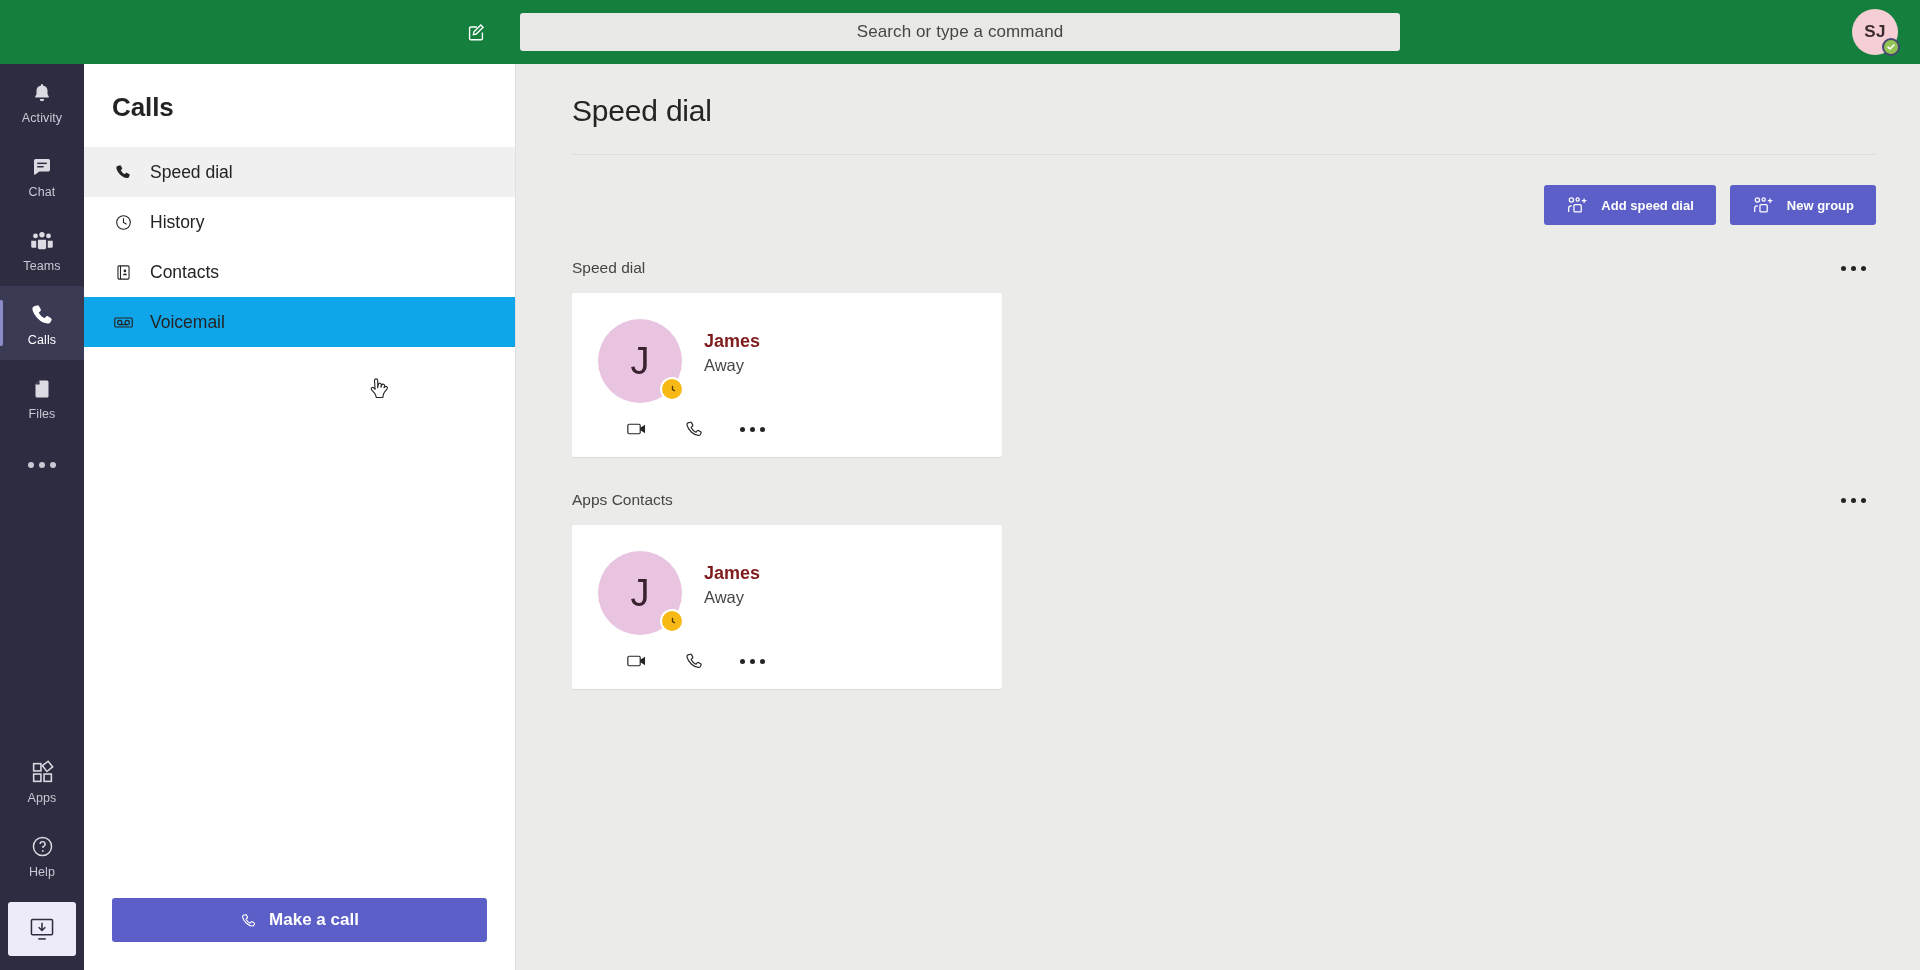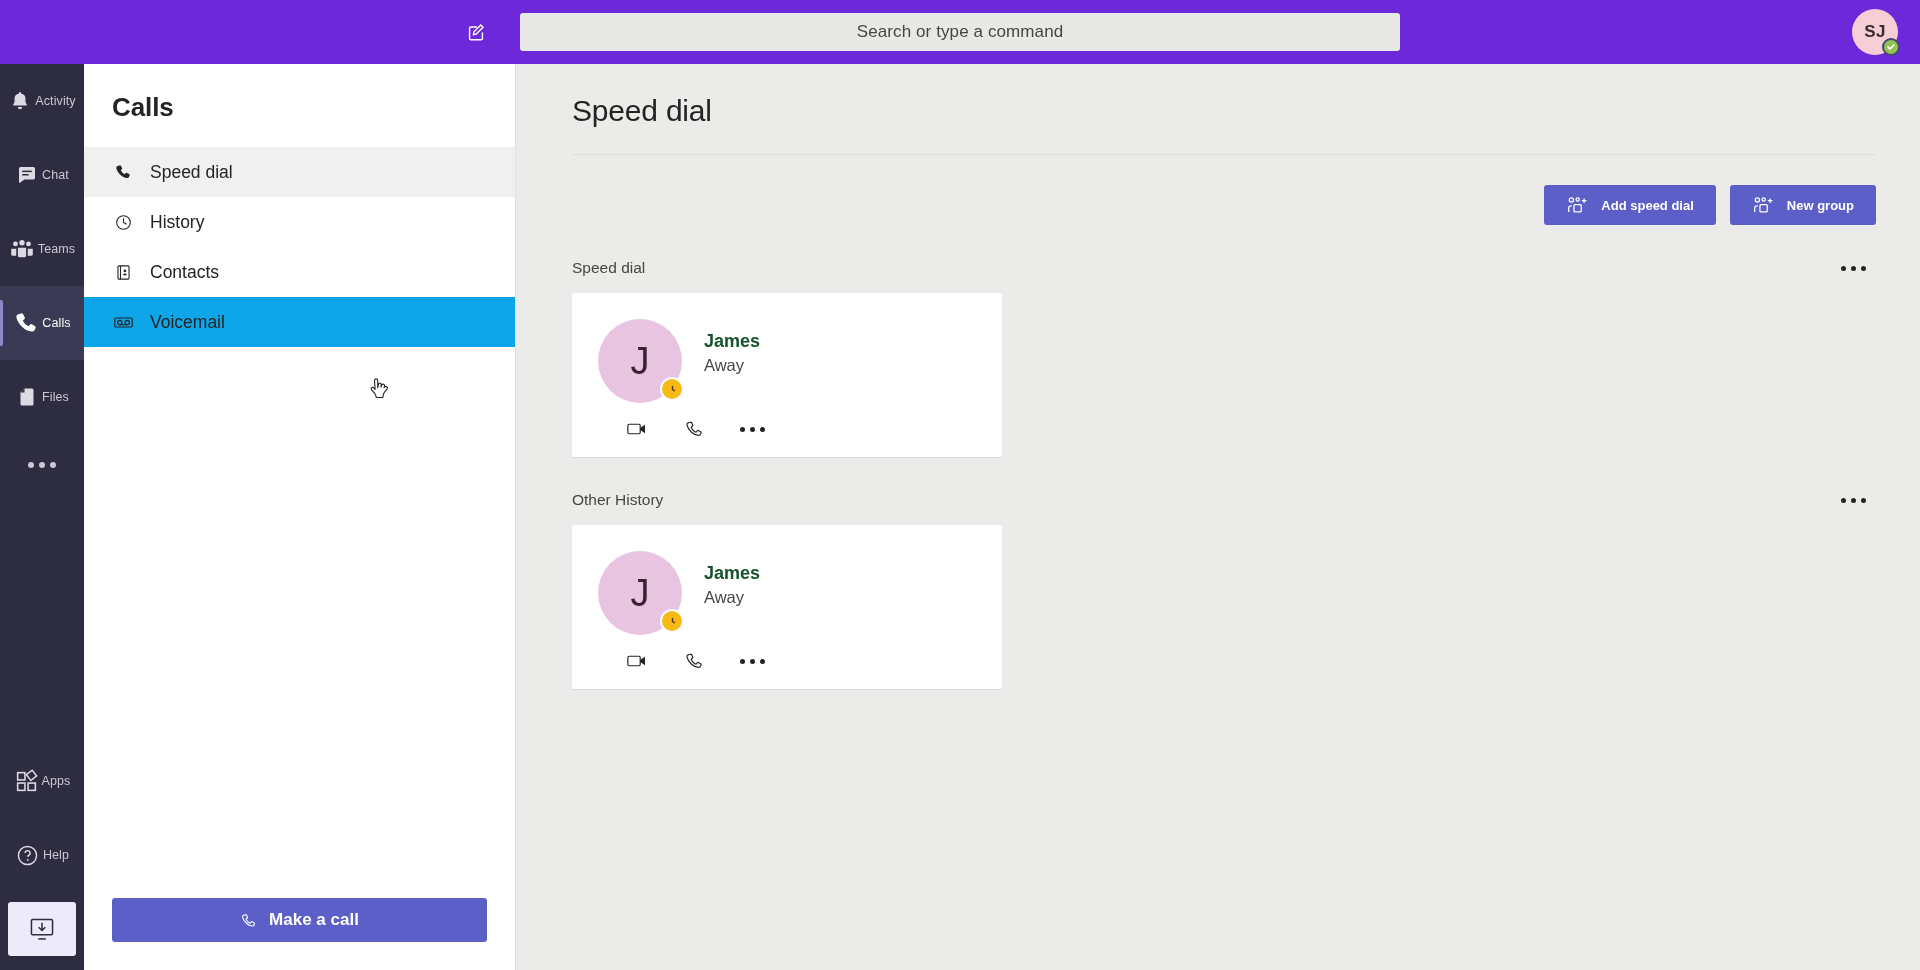--- a/index.html
+++ b/index.html
@@ -8,21 +8,21 @@
     overflow: hidden;
     font-family: "Liberation Sans", sans-serif;
     background: #ebebe9;
   }
 
   .app { position: relative; width: 1920px; height: 970px; display: flex; flex-direction: column; }
 
   
   .topbar {
     height: 64px; flex: 0 0 64px;
-    background: #6d28d9;
+    background: #15803d;
     display: flex; align-items: center;
     position: relative;
     z-index: 20;
   }
   .topbar-spacer-left { width: 455px; flex: 0 0 455px; }
   .compose-btn {
     width: 42px; height: 42px;
     display: flex; align-items: center; justify-content: center;
     color: #ffffff; cursor: pointer; border-radius: 3px;
   }
@@ -63,21 +63,21 @@
   .body { flex: 1 1 auto; display: flex; min-height: 0; }
 
   
   .rail {
     width: 84px; flex: 0 0 84px;
     background: #2d2c40;
     display: flex; flex-direction: column; align-items: stretch;
     position: relative;
   }
   .rail-item {
-    height: 74px; display: flex; flex-direction: row;
+    height: 74px; display: flex; flex-direction: column;
     align-items: center; justify-content: center; gap: 3px;
     color: #c7c6d1; cursor: pointer; position: relative;
   }
   .rail-item .ri-ico { height: 30px; display:flex; align-items:center; justify-content:center; }
   .rail-item .ri-label { font-size: 12.5px; color: #c9c8d3; letter-spacing:.1px; }
   .rail-item.active { background: #3b3a55; }
   .rail-item.active .ri-label { color: #ffffff; }
   .rail-item.active::before {
     content: ""; position: absolute; left: 0; top: 14px; bottom: 14px;
     width: 3px; background: #8b8cc7; border-radius: 0 2px 2px 0;
@@ -168,21 +168,21 @@
     display:flex; align-items:center; justify-content:center;
     font-size: 38px; color:#3b2230; font-weight:400;
   }
   .c-avatar .badge {
     position:absolute; right: -2px; bottom: 2px;
     width: 24px; height: 24px; border-radius:50%;
     background:#f8b915; border: 2px solid #ffffff;
     display:flex; align-items:center; justify-content:center;
   }
   .c-info { padding-top: 12px; }
-  .c-name { font-size: 18px; font-weight: 700; color:#14532d; }
+  .c-name { font-size: 18px; font-weight: 700; color:#7f1d1d; }
   .c-status { font-size: 16.5px; color:#484644; margin-top: 4px; }
   .card-actions { display:flex; align-items:center; gap: 36px; margin-top: 16px; padding-left: 28px; }
   .card-actions .act { cursor:pointer; display:flex; align-items:center; color:#252423; }
   .act-dots { display:flex; gap:5px; align-items:center; }
   .act-dots i { width:5px; height:5px; border-radius:50%; background:#252423; display:block; }
 
   
   .cursor { position:absolute; left: 283px; top: 312px; z-index: 60; pointer-events:none; }
 </style>
 </head>
@@ -455,21 +455,21 @@
               <i></i>
                 <i></i>
                 <i></i>
             </span>
           </div>
         </div>
       </div>
 
       <div class="group">
         <div class="group-head">
-          <span class="group-title">Other History</span>
+          <span class="group-title">Apps Contacts</span>
           <span class="dots-btn">
             <i></i>
               <i></i>
               <i></i>
           </span>
         </div>
 
         <div class="card">
           <div class="card-top">
             <div class="c-avatar">

